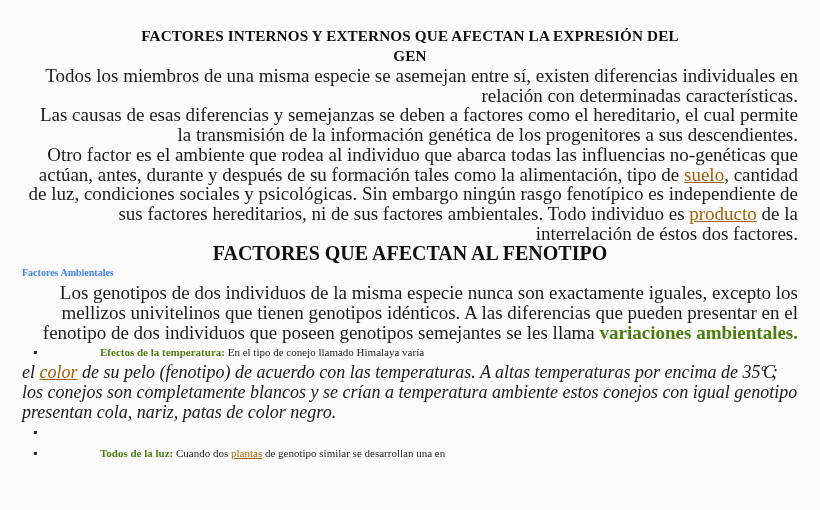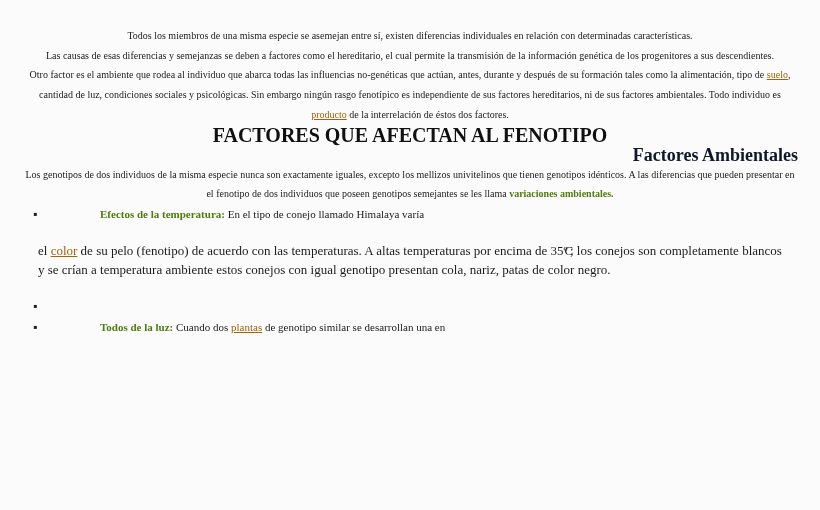--- a/index.html
+++ b/index.html
@@ -34,32 +34,32 @@
   }
   .section-head {
     font-size: 20px;
     font-weight: bold;
     text-align: center;
     line-height: 20px;
     margin: 0;
     color: #101010;
   }
   .sub-head {
-    font-size: 18px;
+    font-size: 10px;
     font-weight: bold;
-    text-align: right;
+    text-align: left;
     line-height: 20px;
     margin: 0;
-    color: #0f172a;
+    color: #3b82f6;
   }
   p.body {
-    font-size: 10px;
+    font-size: 19px;
     line-height: 19.7px;
     margin: 0;
-    text-align: center;
+    text-align: right;
     color: #1b1b1b;
   }
   .bullet-row {
     position: relative;
     font-size: 11px;
     line-height: 19.7px;
     margin: 0;
     padding-left: 0;
     color: #1b1b1b;
   }
@@ -91,31 +91,37 @@
   }
   a.doclink {
     color: #a16207;
     text-decoration: underline;
   }
   .deg {
     letter-spacing: -3.2px;
     display: inline-block;
   }
   .cont {
-    font-size: 13px;
+    font-size: 18px;
     line-height: 19.7px;
-    margin: 16px;
+    margin: 0;
     color: #1b1b1b;
+    font-style: italic;
   }
 </style>
 </head>
 <body>
 
 <div id="page">
 
+  <div class="doc-title">
+    <span>FACTORES INTERNOS Y EXTERNOS QUE AFECTAN LA EXPRESIÓN DEL</span>
+    <br>
+    <span>GEN</span>
+  </div>
 
   <p class="body">Todos los miembros de una misma especie se asemejan entre sí, existen diferencias individuales en relación con determinadas características.</p>
 
   <p class="body">Las causas de esas diferencias y semejanzas se deben a factores como el hereditario, el cual permite la transmisión de la información genética de los progenitores a sus descendientes.</p>
 
   <p class="body"><span>Otro factor es el ambiente que rodea al individuo que abarca todas las influencias no-genéticas que actúan, antes, durante y después de su formación tales como la alimentación, tipo de </span><a class="doclink" href="#">suelo</a><span>, cantidad de luz, condiciones sociales y psicológicas. Sin embargo ningún rasgo fenotípico es independiente de sus factores hereditarios, ni de sus factores ambientales. Todo individuo es </span><a class="doclink" href="#">producto</a><span> de la interrelación de éstos dos factores.</span></p>
 
   <div class="section-head">FACTORES QUE AFECTAN AL FENOTIPO</div>
 
   <div class="sub-head">Factores Ambientales</div>

